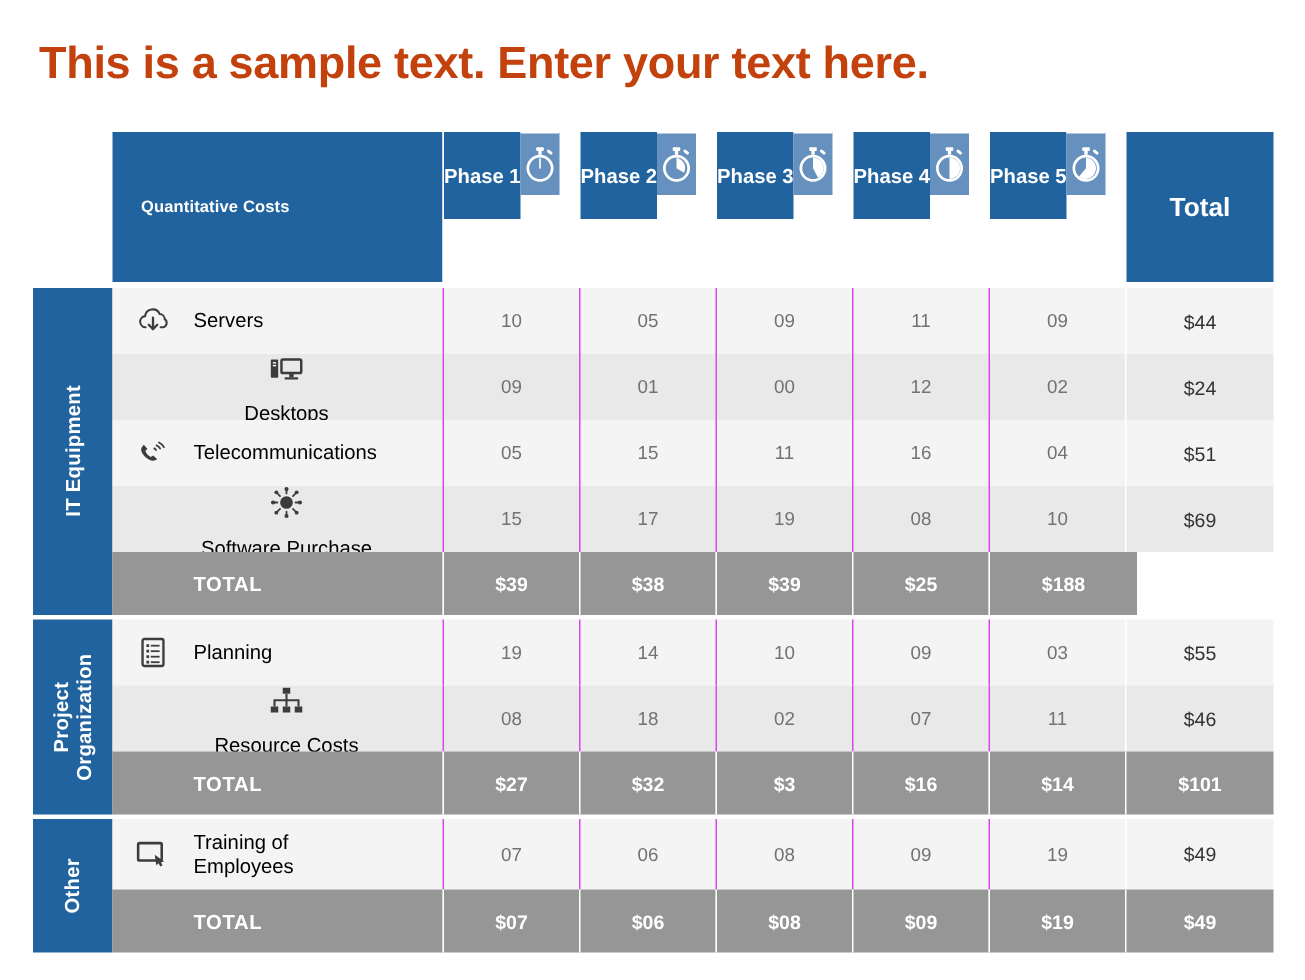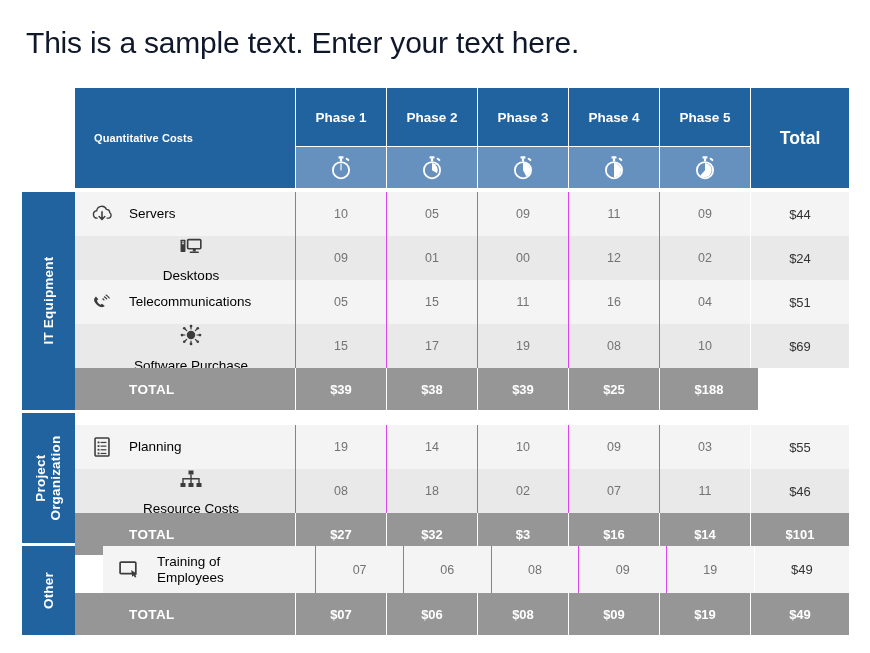--- a/index.html
+++ b/index.html
@@ -14,22 +14,22 @@
     overflow: hidden;
     position: relative;
   }
 
   
   #page-title {
     position: absolute;
     left: 26px;
     top: 26px;
     font-size: 30px;
-    font-weight: 400;
-    color: #0f172a;
+    font-weight: 700;
+    color: #c2410c;
     letter-spacing: -0.2px;
     white-space: nowrap;
   }
 
   
   #cost-table {
     position: absolute;
     left: 22px;
     top: 88px;
     width: 827px;
@@ -101,21 +101,21 @@
     align-items: center;
     padding-left: 19px;
     box-sizing: border-box;
     font-size: 11px;
     font-weight: bold;
     letter-spacing: 0.1px;
   }
   .hdr-phase {
     width: 91px;
     display: flex;
-    flex-direction: column;
+    flex-direction: row;
     border-left: 1px solid #ffffff;
     box-sizing: border-box;
   }
   .hdr-phase-name {
     height: 58px;
     background: #21639E;
     color: #ffffff;
     display: flex;
     align-items: center;
     justify-content: center;
@@ -384,21 +384,21 @@
       <div class="cell c-phase">$25</div>
       <div class="cell c-total">$188</div>
     </div>
   </div>
 
   <div class="group-rail two-line" style="top:325px; height:130px;">
     <span class="rail-text">Project
 Organization</span>
   </div>
 
-  <div class="grid" style="top:337px; height:130px;">
+  <div class="grid" style="top:325px; height:130px;">
     <div class="row data-row row-odd" style="height:44px;">
       <div class="cell c-label">
         <span class="row-icon">
           <svg width="20" height="22" viewBox="0 0 20 24">
             <rect x="2.4" y="2.2" width="15.2" height="19.6" rx="1.2" fill="none" stroke="#3c3c3c" stroke-width="1.7"></rect>
             <g fill="#3c3c3c">
               <rect x="5.2" y="6" width="2" height="2"></rect>
                 <rect x="8.4" y="6.4" width="6.4" height="1.3"></rect>
               <rect x="5.2" y="10" width="2" height="2"></rect>
                 <rect x="8.4" y="10.4" width="6.4" height="1.3"></rect>
@@ -449,21 +449,21 @@
       <div class="cell c-phase">$14</div>
       <div class="cell c-total">$101</div>
     </div>
   </div>
 
   <div class="group-rail" style="top:458px; height:89px;">
     <span class="rail-text">Other</span>
   </div>
 
   <div class="grid" style="top:458px; height:89px;">
-    <div class="row data-row row-odd" style="height:47px;padding-left:28px;">
+    <div class="row data-row row-odd" style="height:47px;">
       <div class="cell c-label">
         <span class="row-icon">
           <svg width="24" height="20" viewBox="0 0 24 21">
             <rect x="1.6" y="2.2" width="16.5" height="12.2" rx="1" fill="none" stroke="#3c3c3c" stroke-width="1.8"></rect>
             <path d="M13.2 10.4l6.6 4.6-2.1.6.9 2.2-1.6.7-1-2.2-1.7 1.4z" fill="#3c3c3c"></path>
           </svg>
         </span>
         <span class="row-label" style="white-space:pre-line;">Training of
 Employees</span>
       </div>

